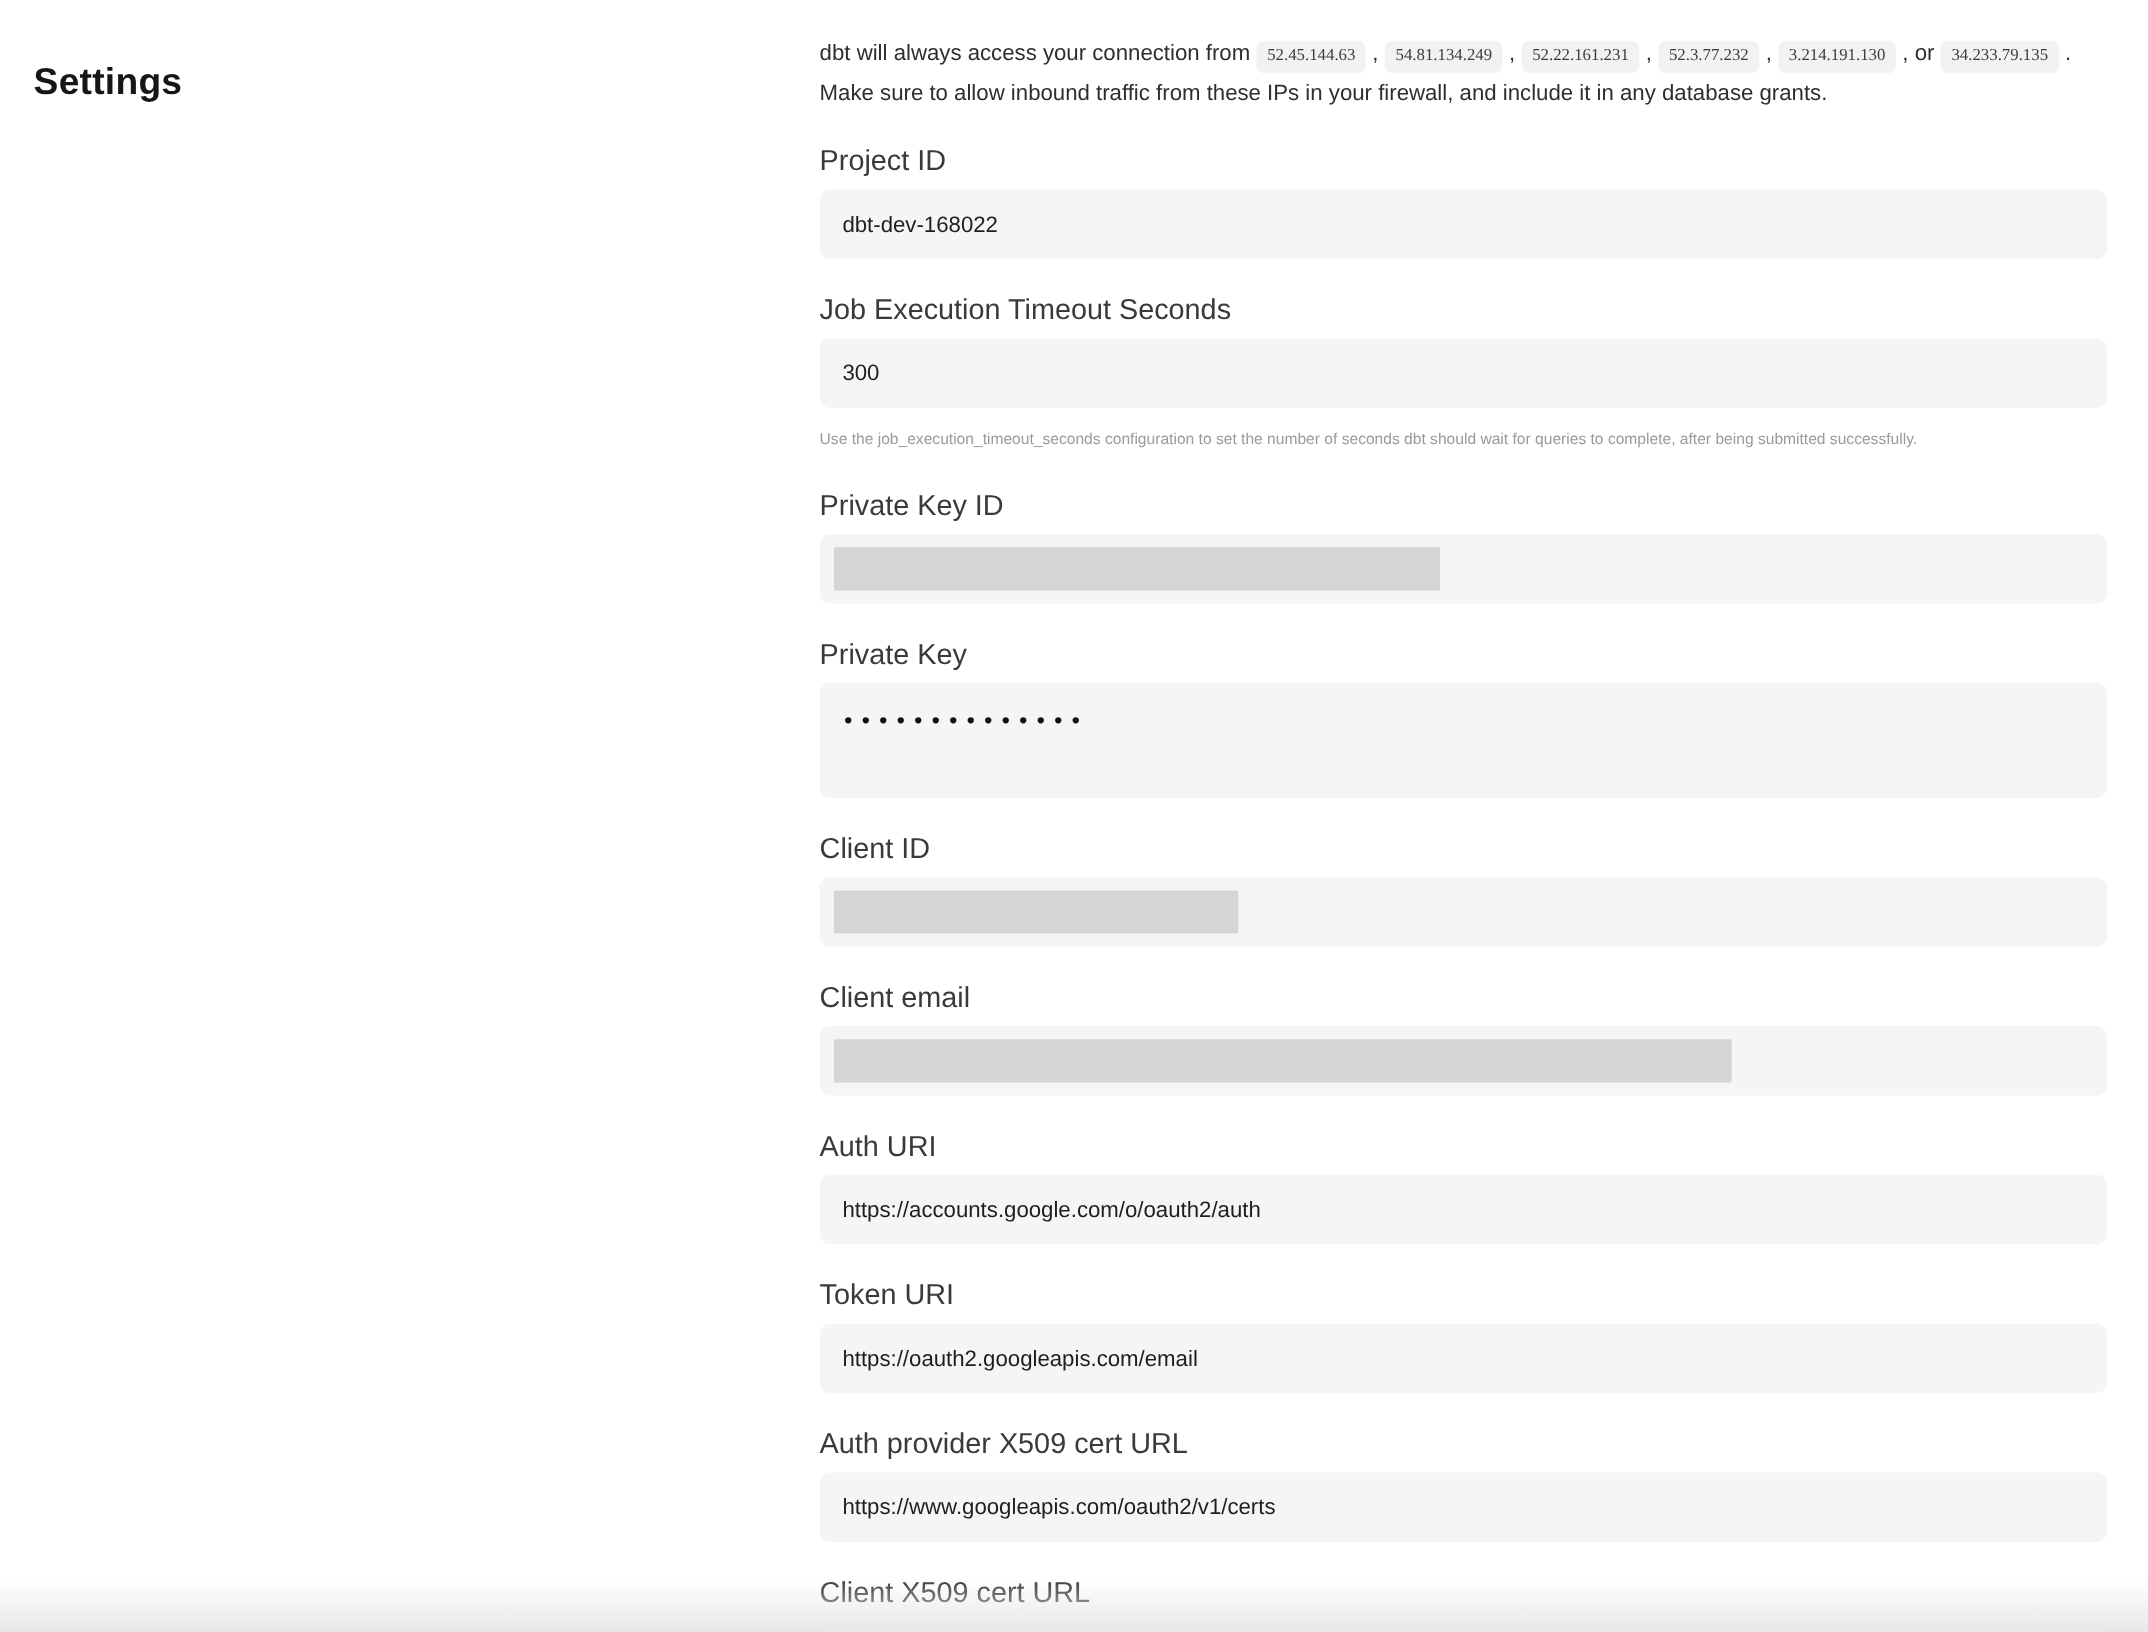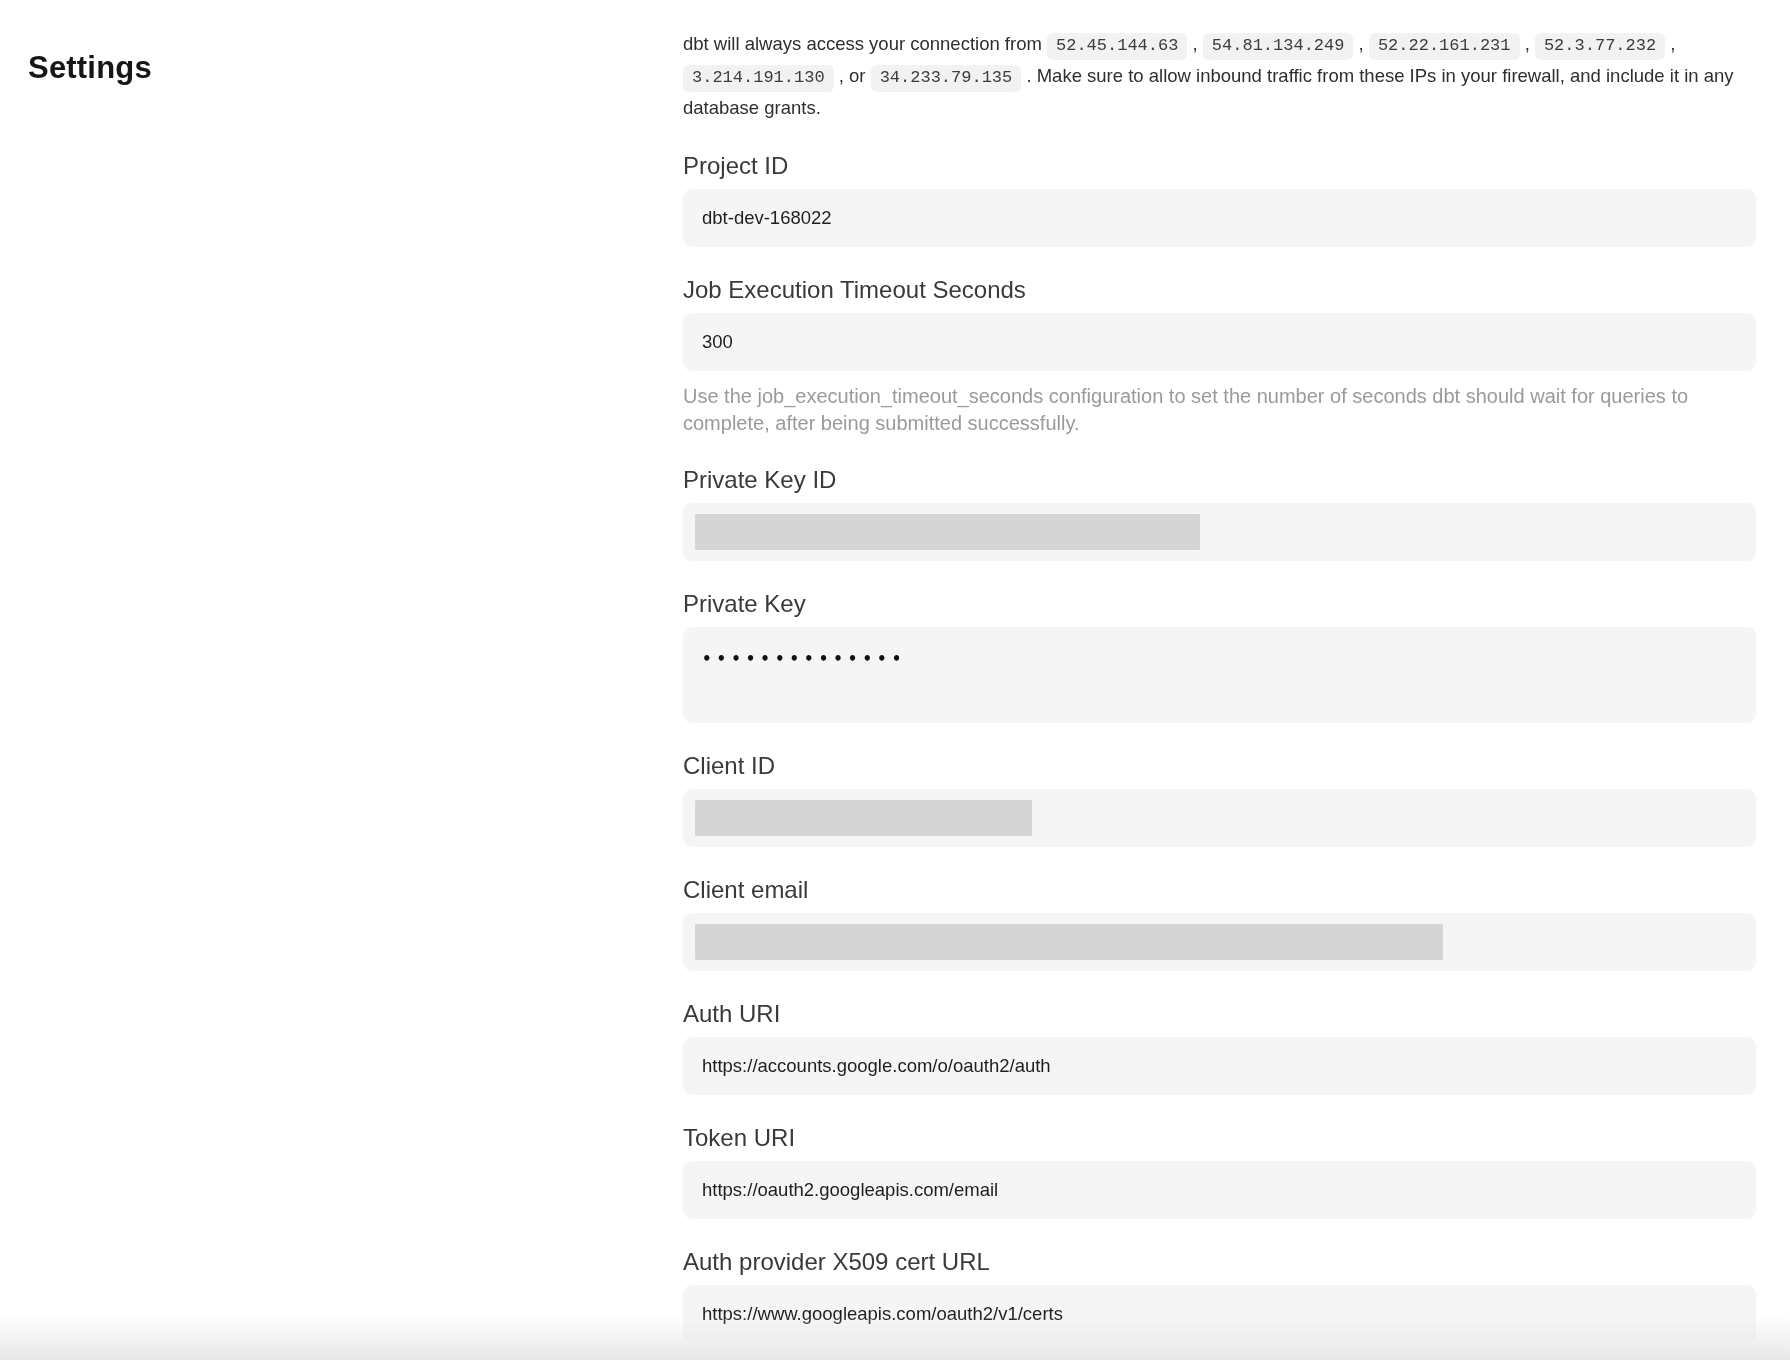--- a/index.html
+++ b/index.html
@@ -17,22 +17,22 @@
     margin-top: 20px;
   }
   .form-col {
     position: absolute; left: 683px; top: 28px; width: 1073px;
   }
   .intro {
     font-size: 18.5px; line-height: 31px; color: #2e2e2e;
   }
   .ip-chip {
     display: inline-block;
-    font-family: Liberation Mono, monospace;
-    font-size: 17px; color: #3c3c3c;
+    font-family: Liberation Serif, serif;
+    font-size: 14px; color: #3c3c3c;
     background: #f2f2f2; border-radius: 6px;
     padding: 1px 9px 2px 9px;
     line-height: 24px;
     vertical-align: baseline;
   }
   .field-group { margin-top: 29px; }
   .field-label {
     font-size: 24px; font-weight: 500; color: #3a3a3a;
     margin-bottom: 9px;
   }
@@ -56,21 +56,21 @@
   .dots {
     font-size: 15px; letter-spacing: 5px; color: #111; font-weight: 700;
     font-family: "DejaVu Sans", sans-serif;
   }
   .field-input.tall-wrap {
     height: 82px; line-height: 27.5px; padding: 13px 19px;
     white-space: normal; word-break: break-all; overflow: hidden;
   }
   .field-helper {
     margin-top: 12px;
-    font-size: 20px; line-height: 27px; color: #9a9a9a;
+    font-size: 13px; line-height: 27px; color: #9a9a9a;
   }
   .bottom-shadow {
     position: absolute; left: 0; bottom: 0; width: 100%; height: 44px;
     background: linear-gradient(180deg, rgba(232,232,232,0) 0%, #e7e7e7 100%);
     pointer-events: none;
   }
 </style>
 </head>
 <body>
 

